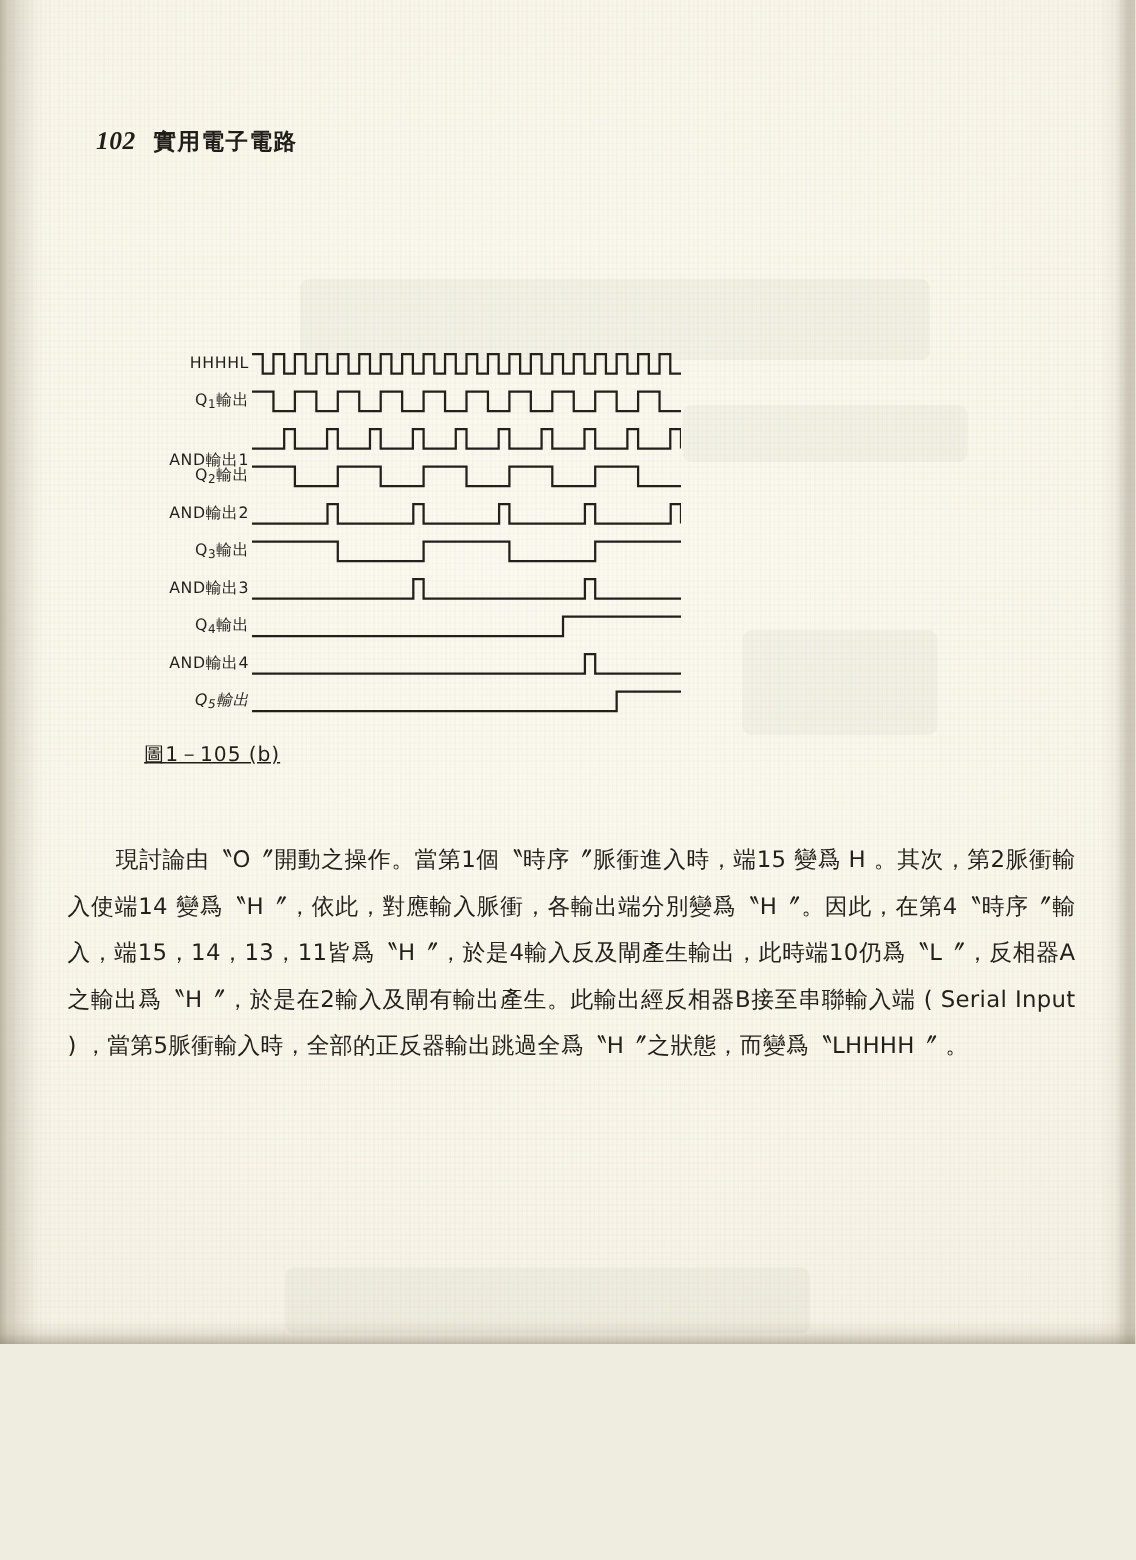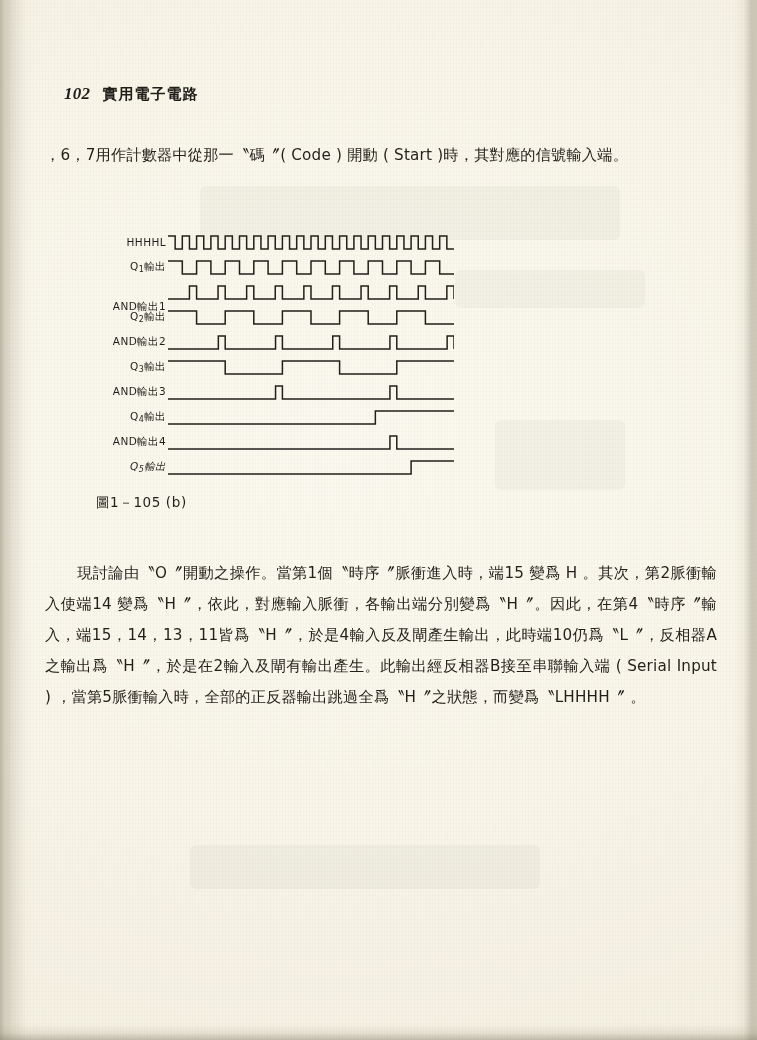--- a/index.html
+++ b/index.html
@@ -7,21 +7,21 @@
   body {
     width: 757px; height: 1040px;
     background: #efece0;
     font-family: "DejaVu Sans", sans-serif;
     overflow: hidden;
   }
 
   
   #page {
     position: relative;
-    width: 757px; height: 1040px;
+    width: 757px; height: 896px;
     background:
       radial-gradient(ellipse 900px 700px at 45% 42%, #fbf9ef 0%, #f8f5e9 55%, #f3efe1 100%);
     overflow: hidden;
   }
   
   #grain {
     position:absolute; inset:0;
     background-image:
       repeating-linear-gradient(90deg, rgba(150,140,110,.035) 0 1px, rgba(0,0,0,0) 1px 3px),
       repeating-linear-gradient(0deg,  rgba(150,140,110,.028) 0 1px, rgba(0,0,0,0) 1px 4px);
@@ -91,21 +91,21 @@
     letter-spacing:.4px;
     text-align:right;
   }
   .wf-label .sub { font-size:8px; vertical-align:-2px; }
   #labelcol { position:absolute; left:0; top:0; width:76px; height:250px; }
   #wavecol  { position:absolute; left:78px; top:0; width:286px; height:250px; }
   #wavecol svg { display:block; }
 
   #caption {
     position:absolute; left:96px; top:494px;
-    font-size:13.5px; color:#221f1a; letter-spacing:.6px;
+    font-size:13.5px; color:#221f1a; letter-spacing:.6px;text-decoration:underline;
   }
 
   
   .ghost { position:absolute; pointer-events:none; opacity:.055; background:#6d7a63; border-radius:6px; }
 </style>
 </head>
 <body>
 
 <div id="page">
 
@@ -113,23 +113,20 @@
 
   <div class="ghost" style="left:200px; top:186px; width:420px; height:54px;"></div>
   <div class="ghost" style="left:455px; top:270px; width:190px; height:38px;"></div>
   <div class="ghost" style="left:495px; top:420px; width:130px; height:70px;"></div>
   <div class="ghost" style="left:190px; top:845px; width:350px; height:44px;"></div>
 
   <div id="header" class="cjk">
     <span class="pno">102</span><span class="htitle">實用電子電路</span>
   </div>
 
-  <div class="para cjk" style="top:140px;">
-    <span>，6，7用作計數器中從那一〝碼〞( Code ) 開動 ( Start )時，其對應的信號輸入端。</span>
-  </div>
 
   <div id="figure">
 
     <div id="labelcol">
       <div class="wf-label" style="top:4px;">
         <span>HHHHL</span>
       </div>
       <div class="wf-label" style="top:28px;">
         <span>Q</span><span class="sub">1</span><span>輸出</span>
       </div>

